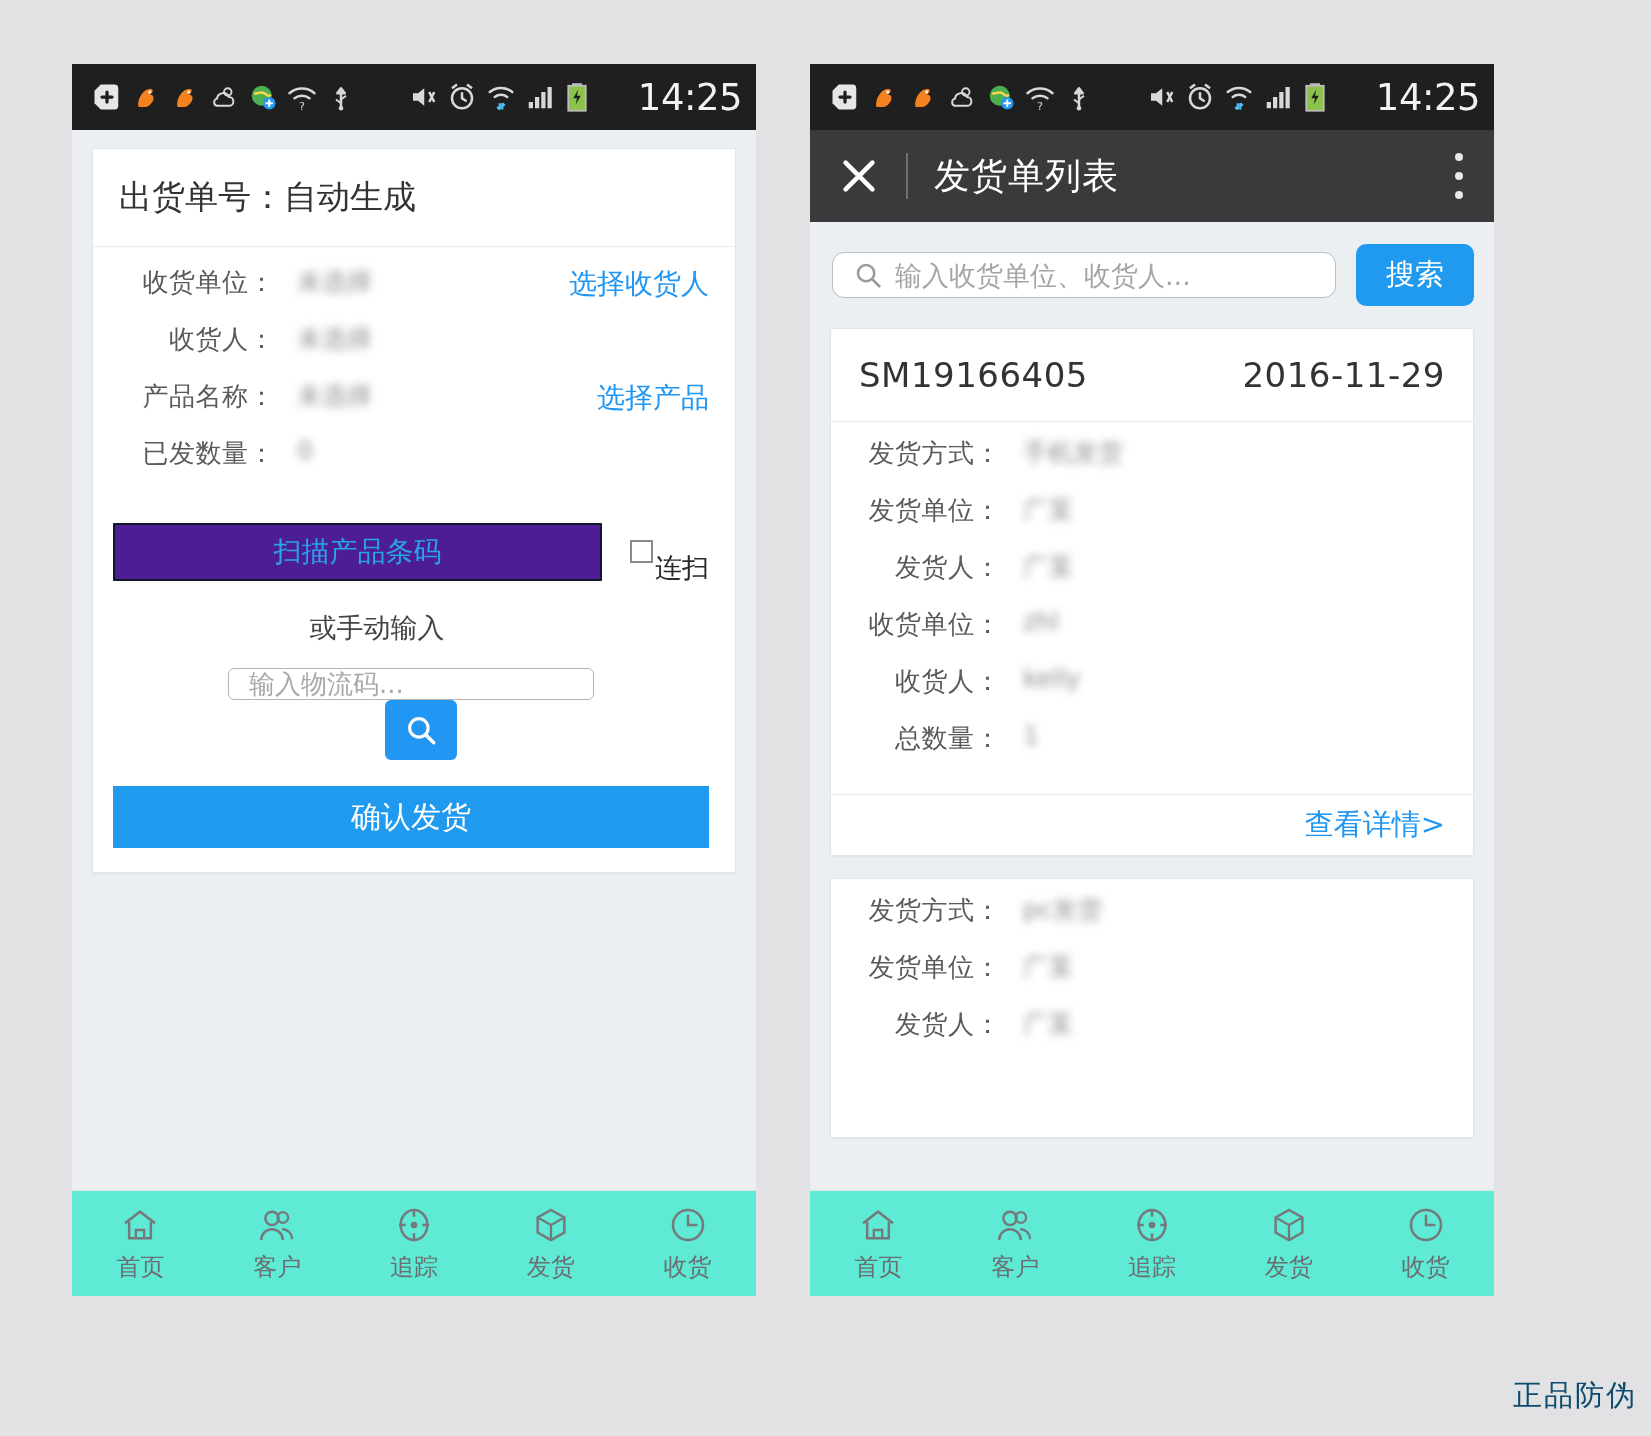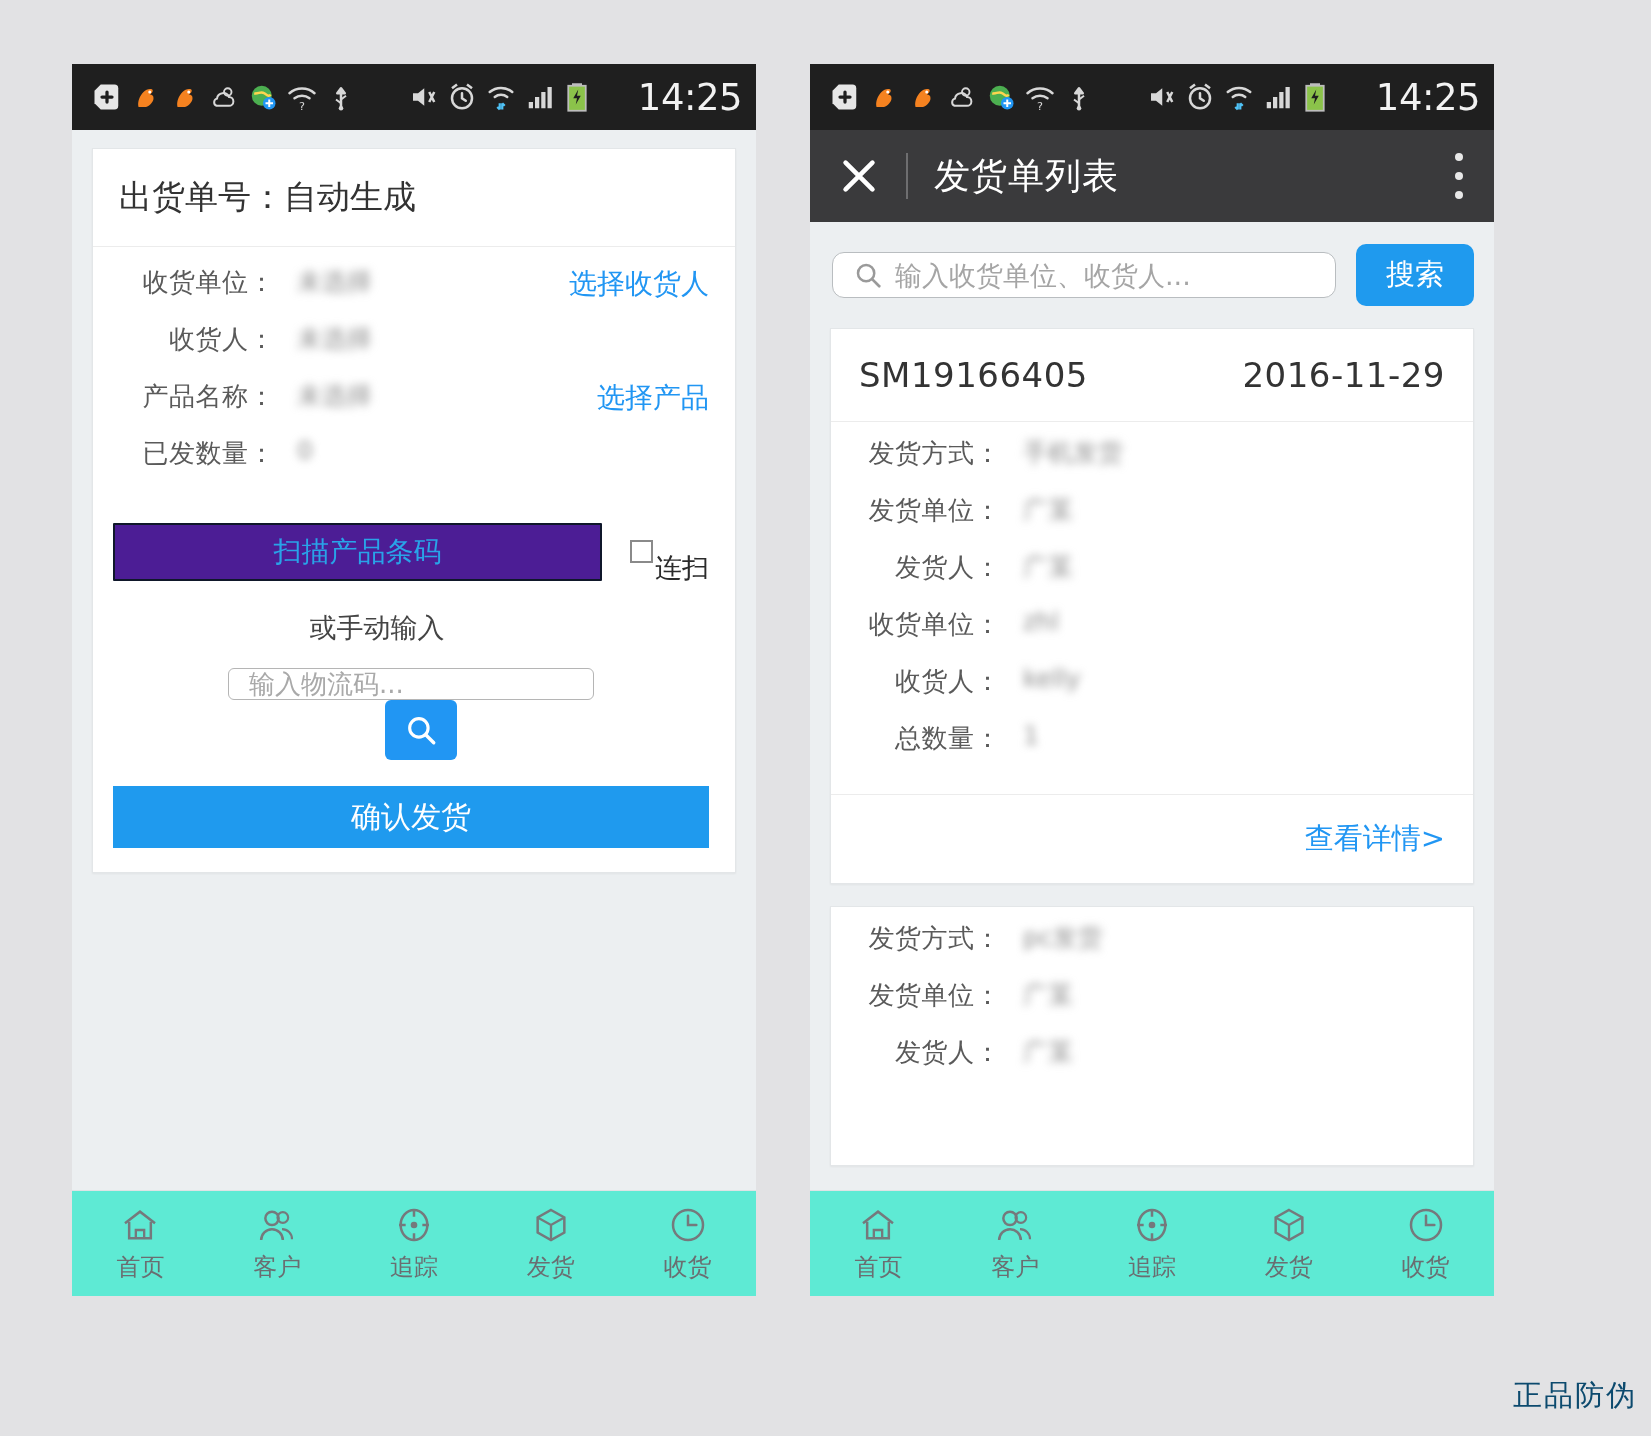--- a/index.html
+++ b/index.html
@@ -210,21 +210,21 @@
   .oc-head {
     display: flex; align-items: center; justify-content: space-between;
     padding: 26px 28px;
     border-bottom: 1px solid #ececec;
   }
   .oc-no { font-size: 34px; color: #333; letter-spacing: 0.5px; }
   .oc-date { font-size: 34px; color: #333; letter-spacing: 0.5px; }
   .oc-body { padding: 14px 28px 16px 0; }
   .oc-foot {
     border-top: 1px solid #ececec;
-    padding: 24px 28px;
+    padding: 10px 28px;
     text-align: right;
   }
   .oc-link { font-size: 29px; color: #2196f3; cursor: pointer; }
 
   
   .bottomnav {
     height: 106px;
     background: #5eead4;
     border-top: 1px solid #dfe3e5;
     display: flex;

